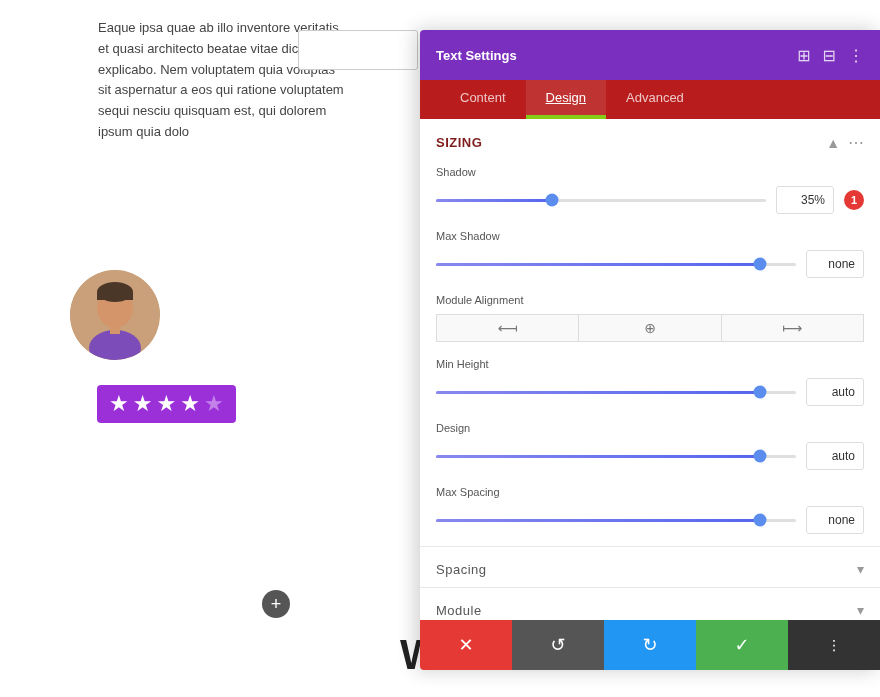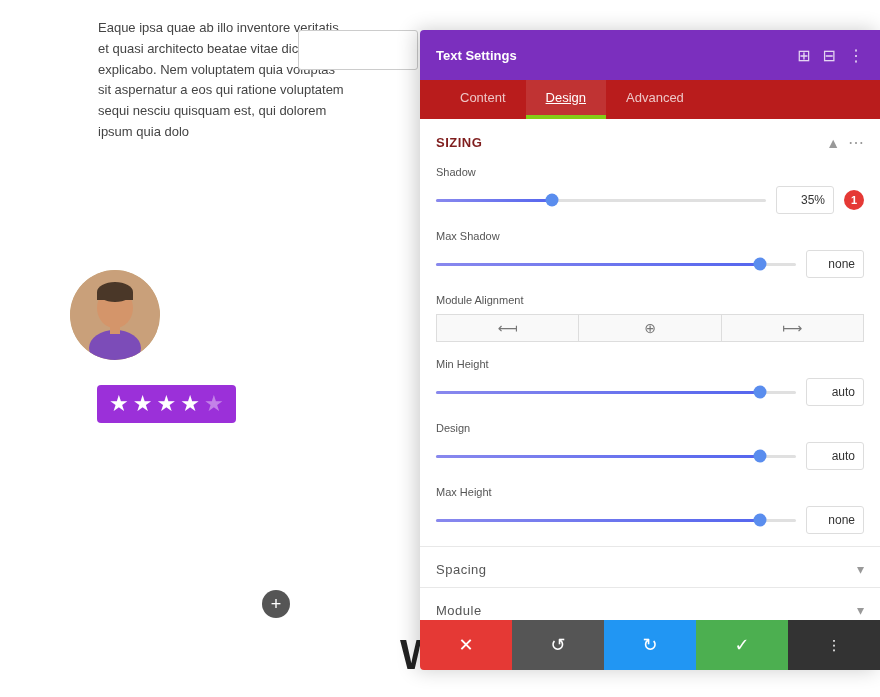--- a/index.html
+++ b/index.html
@@ -482,21 +482,21 @@
             <div class="slider-track">
               <div class="slider-fill" style="width:90%; background: linear-gradient(to right, #8888ee, #5566ee);"></div>
               <div class="slider-thumb" style="left: 90%;"></div>
             </div>
           </div>
           <input class="field-input" type="text" value="auto" style="">
         </div>
       </div>
 
       <div class="field-row">
-        <div class="field-label">Max Height</div>
+        <div class="field-label">Max Spacing</div>
         <div class="field-inline">
           <div class="slider-wrap">
             <div class="slider-track">
               <div class="slider-fill" style="width:90%; background: linear-gradient(to right, #8888ee, #5566ee);"></div>
               <div class="slider-thumb" style="left: 90%;"></div>
             </div>
           </div>
           <input class="field-input" type="text" value="none" style="">
         </div>
       </div>

